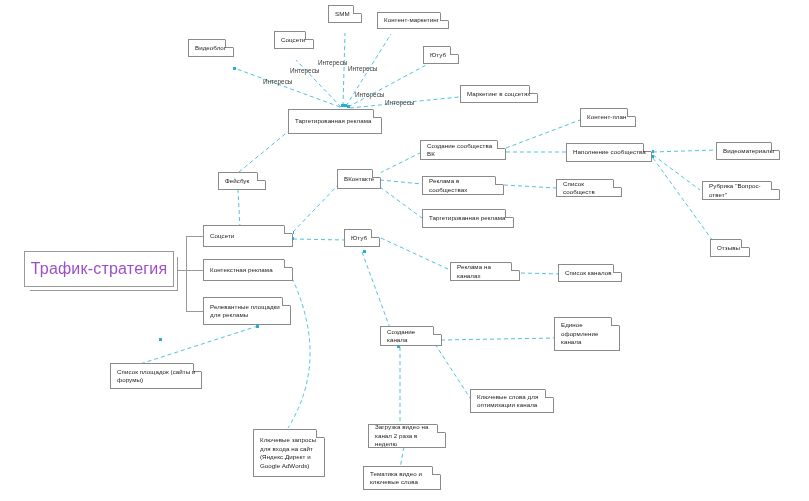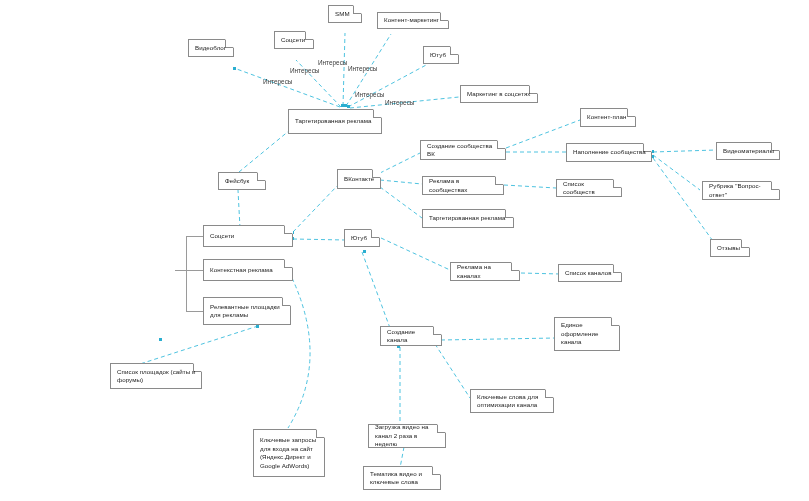--- a/index.html
+++ b/index.html
@@ -145,20 +145,23 @@
       <rect x="651" y="150" width="3" height="3"></rect>
       <rect x="651" y="155" width="3" height="3"></rect>
       <rect x="159" y="338" width="3" height="3"></rect>
       <rect x="256" y="325" width="3" height="3"></rect>
       <rect x="363" y="250" width="3" height="3"></rect>
       <rect x="397" y="345" width="3" height="3"></rect>
       <rect x="233" y="67" width="3" height="3"></rect>
     </g>
   </svg>
 
+  <div id="root" style="left:24px;top:251px;width:150px;height:36px;">
+    <span>Трафик-стратегия</span>
+  </div>
 
   <div class="node" style="left:203px;top:225px;width:90px;height:22px;">
     <span class="inner">Соцсети</span>
   </div>
 
   <div class="node" style="left:203px;top:259px;width:90px;height:22px;">
     <span class="inner">Контекстная реклама</span>
   </div>
 
   <div class="node" style="left:203px;top:297px;width:88px;height:28px;">

